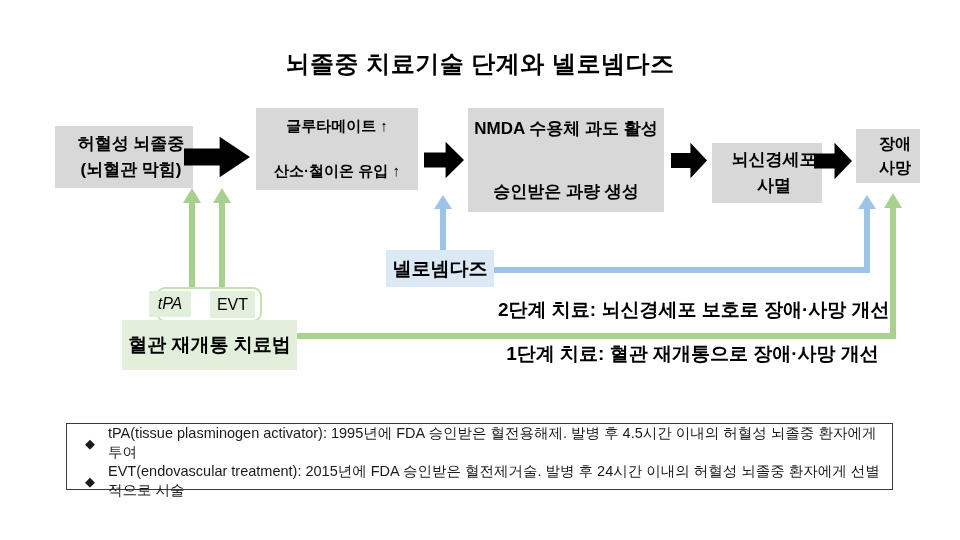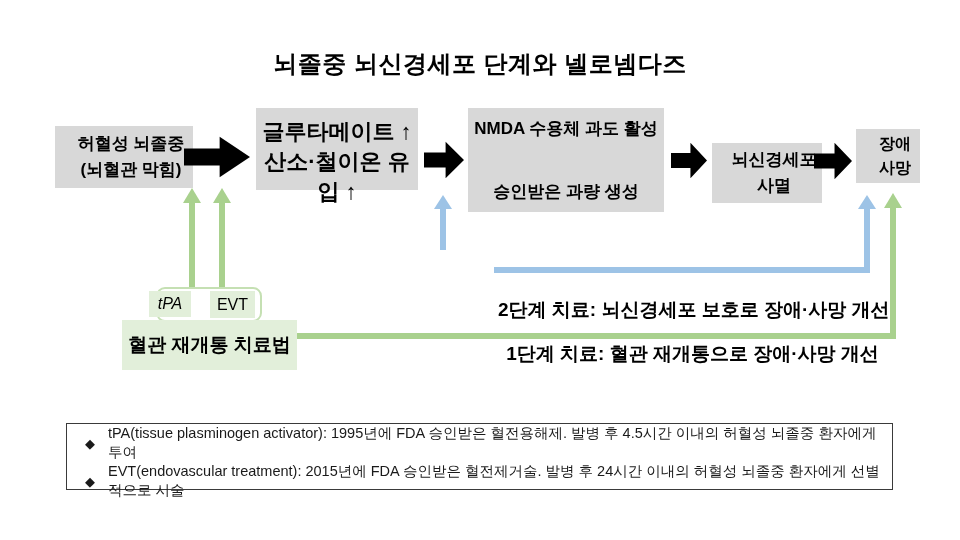--- a/index.html
+++ b/index.html
@@ -32,32 +32,32 @@
            border:1.5px solid #3a3a3a;box-sizing:border-box;display:flex;flex-direction:column;
            justify-content:space-evenly;padding-left:18px;}
   .footrow{display:flex;align-items:center;gap:13px;font-size:14.5px;color:#1a1a1a;}
   .footrow .bullet{font-size:13px;}
 </style>
 </head>
 <body>
 
 <div class="canvas">
 
-  <div class="title">뇌졸중 뇌신경세포 단계와 넬로넴다즈</div>
+  <div class="title">뇌졸중 치료기술 단계와 넬로넴다즈</div>
 
   <div class="gbox" style="left:55px;top:126px;width:124px;height:62px;font-size:17px;line-height:1.55;">
     <span>허혈성 뇌졸중</span>
     <span>(뇌혈관 막힘)</span>
   </div>
 
   <svg class="barrow" style="left:184px;top:136px;width:66px;height:42px;" viewBox="0 0 100 100" preserveAspectRatio="none">
     <polygon points="0,30 54,30 54,2 100,50 54,98 54,70 0,70" fill="#000"></polygon>
   </svg>
 
-  <div class="gbox spread" style="left:256px;top:108px;width:162px;height:82px;font-size:22px;">
+  <div class="gbox spread" style="left:256px;top:108px;width:162px;height:82px;font-size:15px;">
     <span>글루타메이트 ↑</span>
     <span>산소·철이온 유입 ↑</span>
   </div>
 
   <svg class="barrow" style="left:424px;top:141px;width:40px;height:38px;" viewBox="0 0 100 100" preserveAspectRatio="none">
     <polygon points="0,30 54,30 54,2 100,50 54,98 54,70 0,70" fill="#000"></polygon>
   </svg>
 
   <div class="gbox spread" style="left:468px;top:108px;width:196px;height:104px;font-size:17px;">
     <span>NMDA 수용체 과도 활성</span>
@@ -78,20 +78,21 @@
   </svg>
 
   <div class="gbox" style="left:856px;top:129px;width:50px;height:54px;font-size:16px;line-height:1.5;">
     <span>장애</span>
     <span>사망</span>
   </div>
 
   <div class="tri-up blue" style="left:434px;top:195px;"></div>
   <div class="vline fill-blue" style="left:440px;top:208px;width:6px;height:42px;"></div>
 
+  <div class="bluebox">넬로넴다즈</div>
 
   <div class="hline fill-blue" style="left:494px;top:267px;width:376px;height:6px;"></div>
   <div class="vline fill-blue" style="left:864px;top:208px;width:6px;height:65px;"></div>
   <div class="tri-up blue" style="left:858px;top:195px;"></div>
 
   <div class="caption" style="left:498px;top:297px;width:384px;">2단계 치료: 뇌신경세포 보호로 장애·사망 개선</div>
 
   <div class="tri-up green" style="left:183px;top:188px;"></div>
   <div class="vline fill-green" style="left:189px;top:203px;width:6px;height:88px;"></div>
   <div class="tri-up green" style="left:213px;top:188px;"></div>

